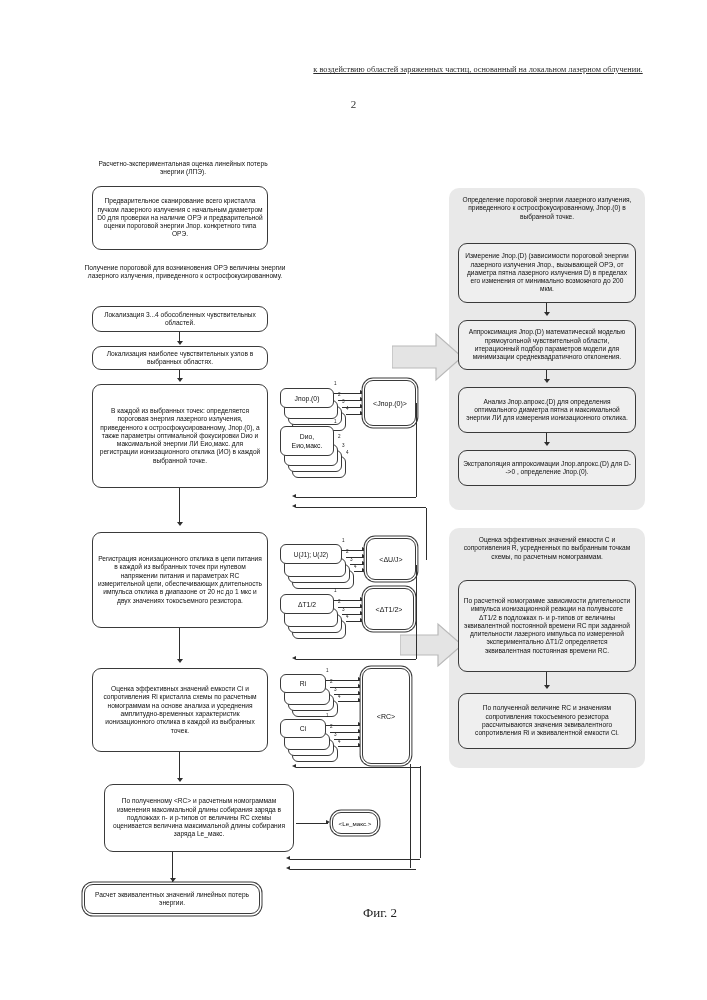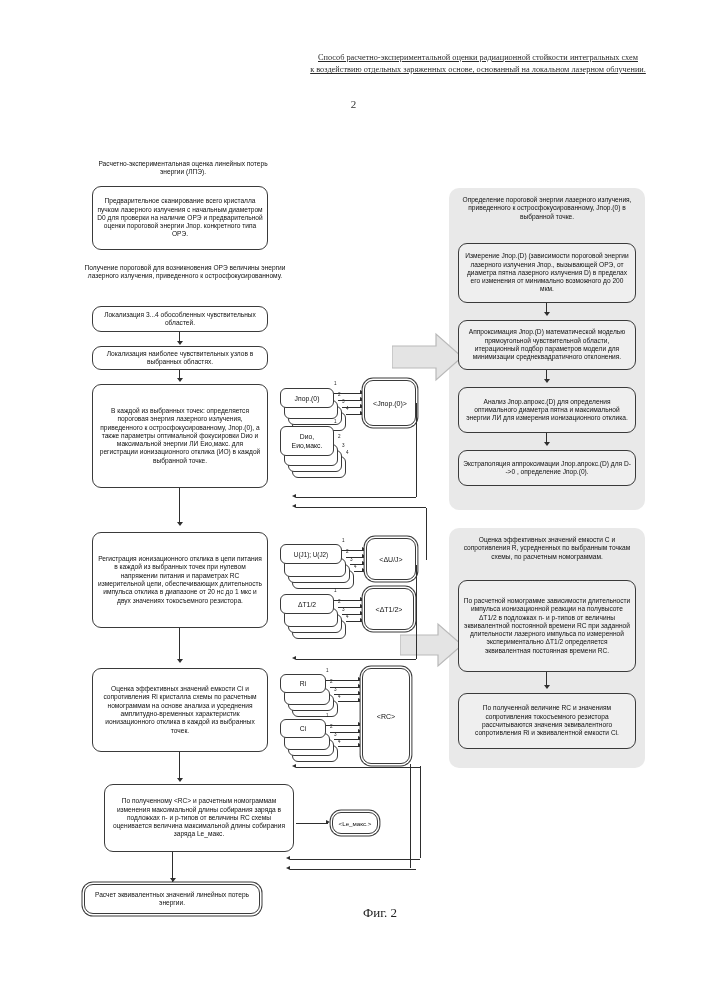--- a/index.html
+++ b/index.html
@@ -54,22 +54,22 @@
 
   
   .blockarrow{position:absolute;color:#cfcfcf;}
 </style>
 </head>
 <body>
 
 <div class="page">
 
   <div class="hdr">
-    <span>Способ расчетно-экспериментальной оценки радиационной стойкости интегральных схем</span><br>
-    <span>к воздействию отдельных заряженных основе, основанный на локальном лазерном облучении.</span>
+    <br>
+    <span>к воздействию областей заряженных частиц, основанный на локальном лазерном облучении.</span>
   </div>
   <div class="pgnum">2</div>
   <div class="fig">Фиг. 2</div>
 
   <div class="panel" style="left:449px;top:188px;width:196px;height:322px;"></div>
   <div class="panel" style="left:449px;top:528px;width:196px;height:240px;"></div>
 
   <svg class="blockarrow" style="left:392px;top:332px;width:72px;height:50px;" width="72" height="50" viewBox="0 0 72 50">
     <polygon points="0,14 44,14 44,2 70,25 44,48 44,36 0,36" fill="#e4e4e4" stroke="#b9b9b9" stroke-width="1.2"></polygon>
   </svg>

